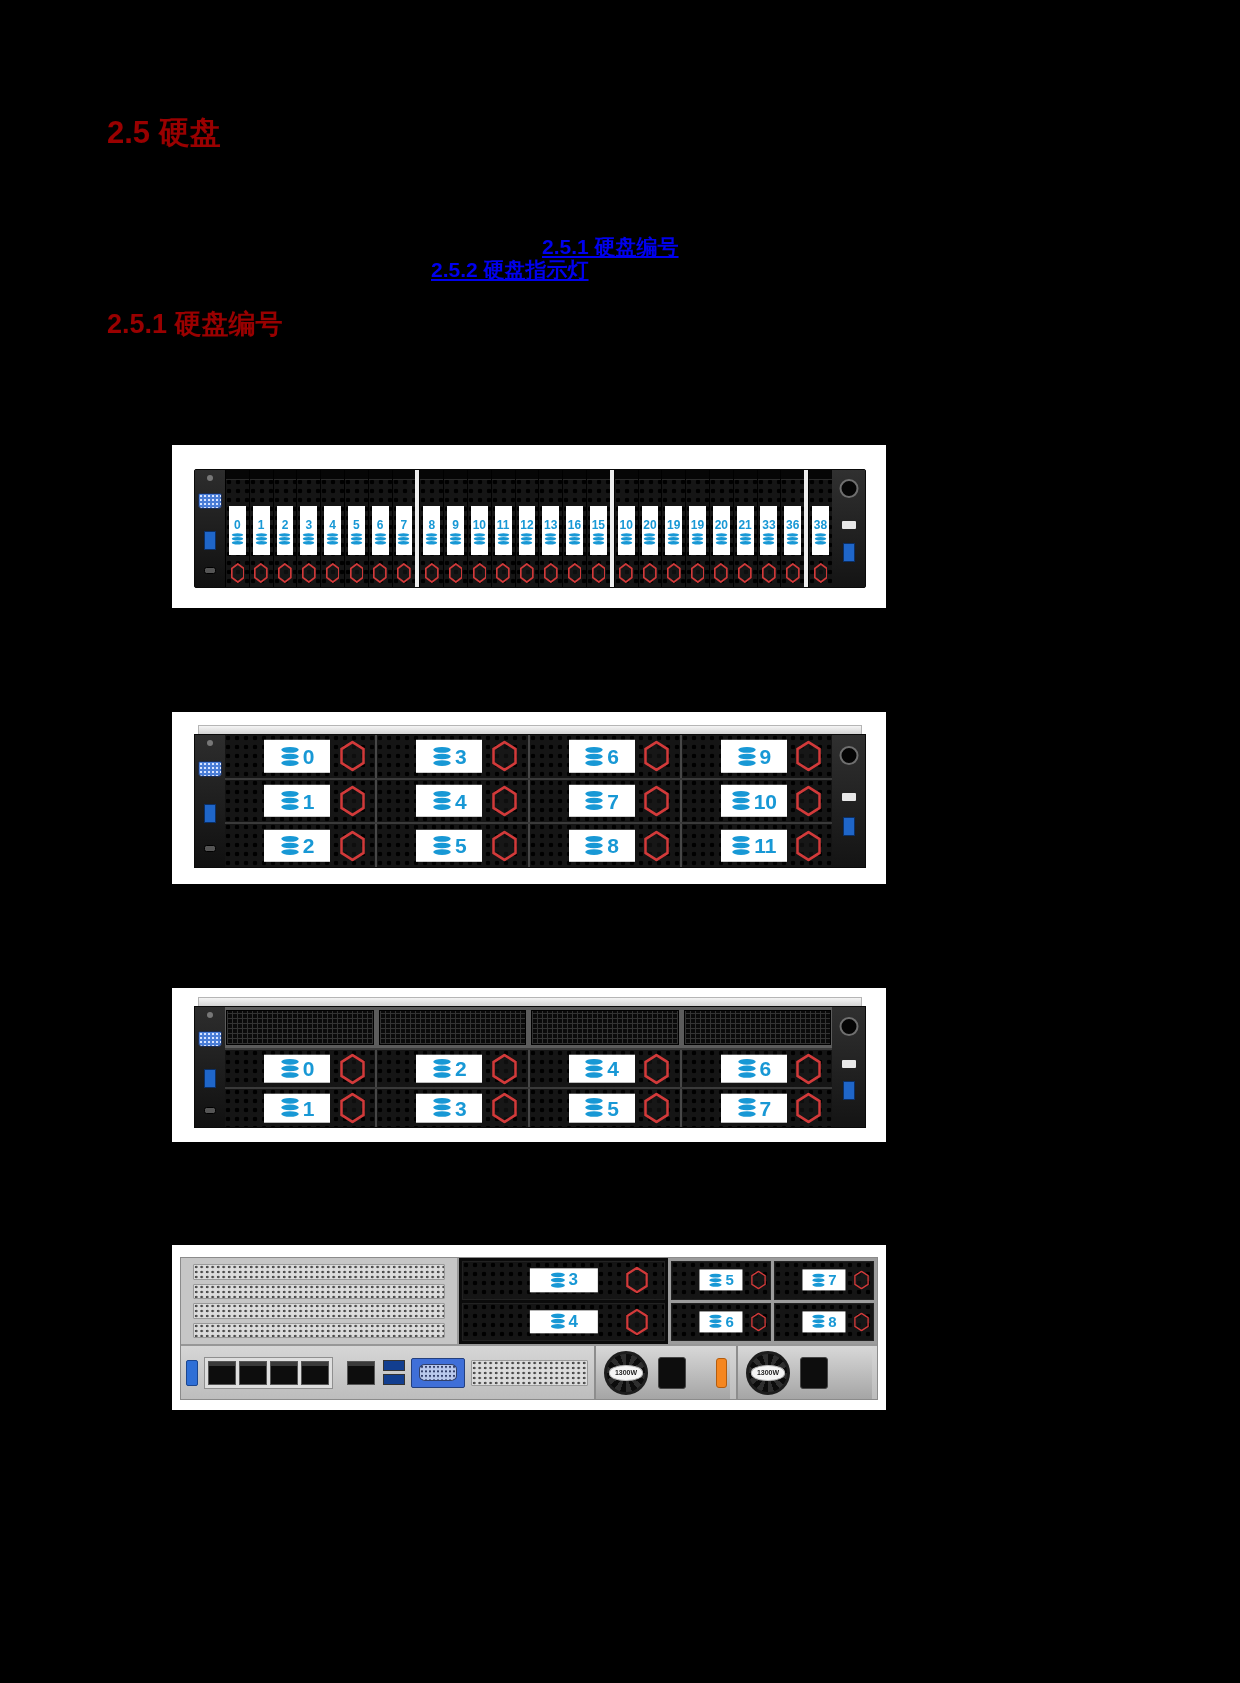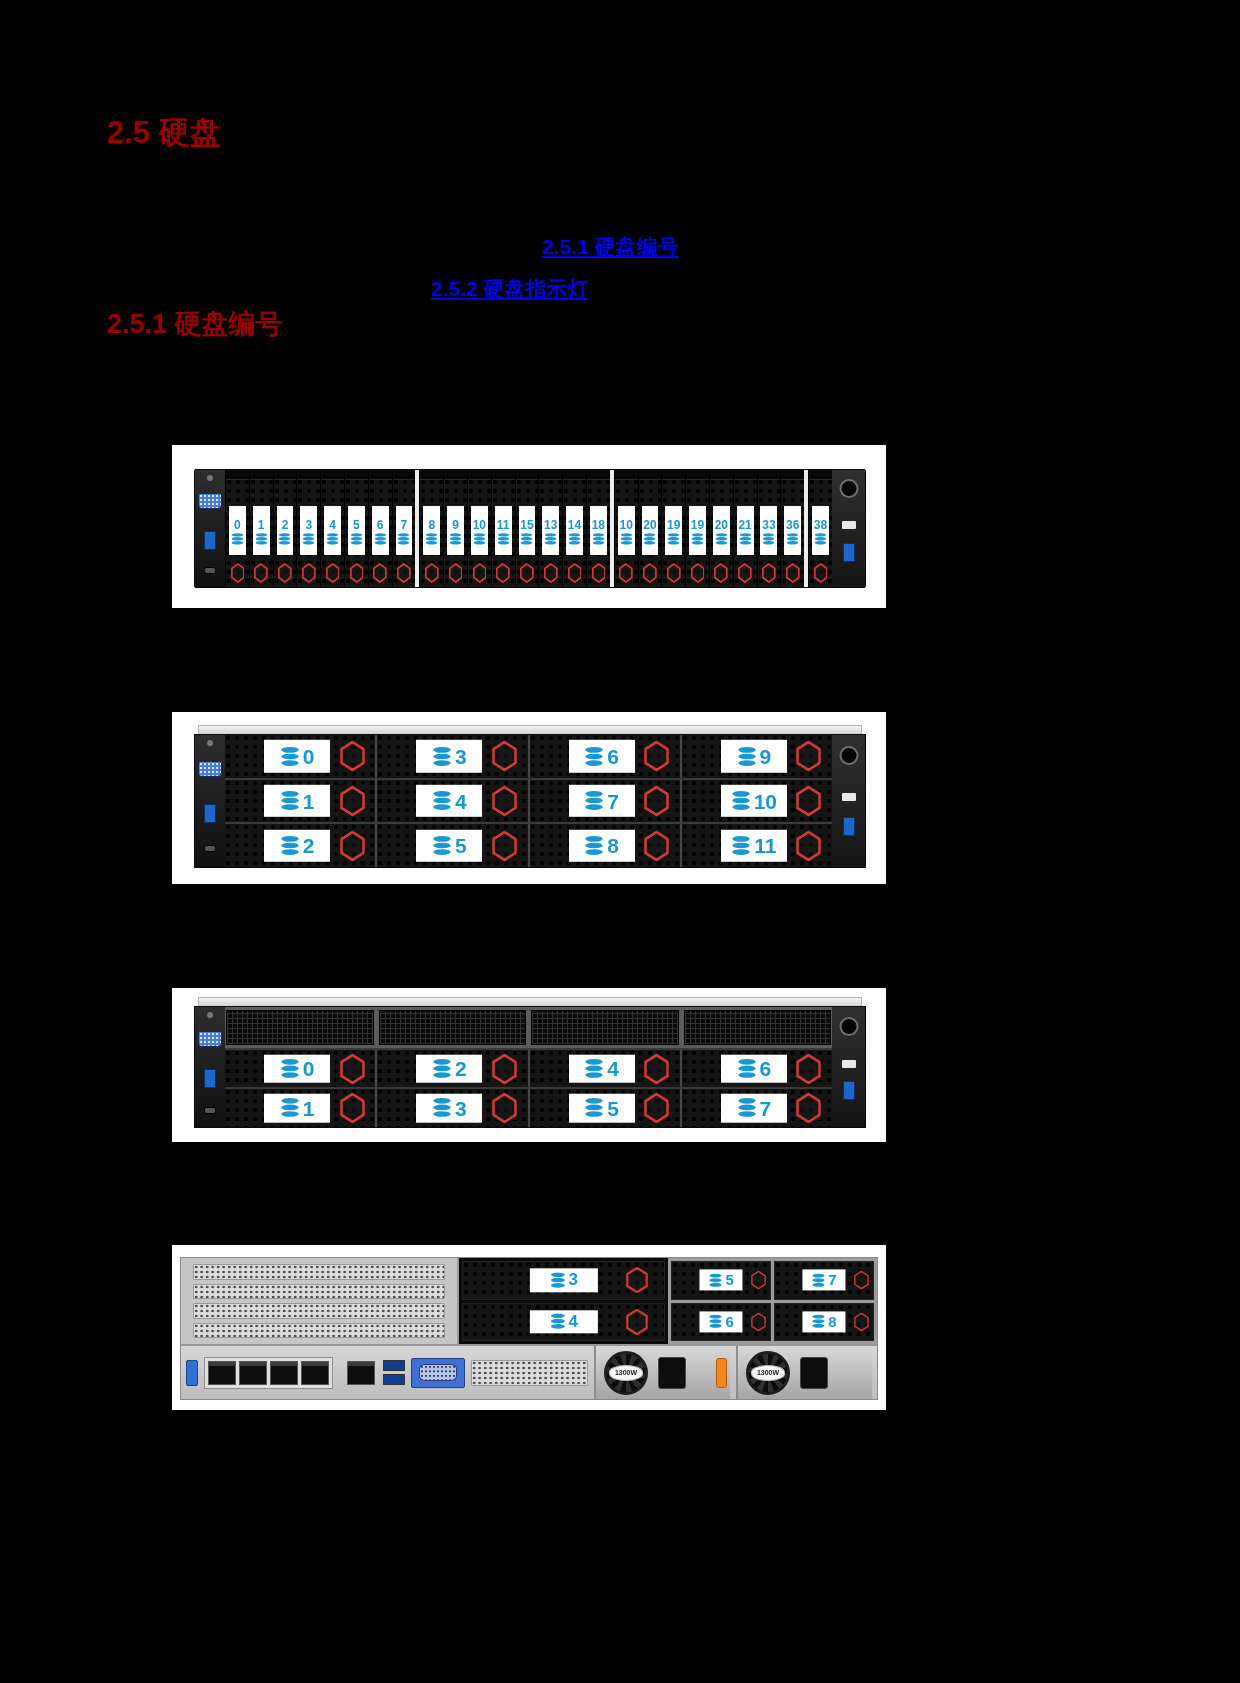--- a/index.html
+++ b/index.html
@@ -4,21 +4,21 @@
 <style>
   :root{ --blue:#1898d5; }
   html,body{margin:0;padding:0;background:#000;}
   body{width:1240px;height:1683px;position:relative;font-family:"Liberation Sans",sans-serif;overflow:hidden;}
   .page{position:absolute;inset:0;background:#000;}
 
   .h-sec{position:absolute;left:107px;top:112px;margin:0;font-size:31px;font-weight:bold;color:#990000;}
   .h-sub{position:absolute;left:107px;top:306px;margin:0;font-size:27px;font-weight:bold;color:#990000;}
   .toc{position:absolute;color:#0000ee;text-decoration:underline;font-size:21px;font-weight:bold;cursor:pointer;}
   .toc1{left:542px;top:233px;}
-  .toc2{left:431px;top:275px;}
+  .toc2{left:431px;top:256px;}
 
   .fig{position:absolute;left:172px;width:714px;background:#fff;overflow:hidden;}
   .fig1{top:445px;height:163px;}
   .fig2{top:712px;height:172px;}
   .fig3{top:988px;height:154px;}
   .fig4{top:1245px;height:165px;}
 
   
   .ch1{position:absolute;left:22px;right:20px;top:24px;bottom:20px;display:flex;background:#181818;border:1px solid #0a0a0a;border-radius:2px;}
   .chL{position:absolute;left:22px;right:20px;display:flex;background:#141414;border:1px solid #0a0a0a;}
@@ -304,69 +304,69 @@
                   </g>
                 </svg></div>
             </div>
             <div class="sffhex"><svg viewBox="0 0 20 24" width="100%" height="100%" preserveAspectRatio="none">
                 <polygon points="10,1.2 18.8,6.6 18.8,17.4 10,22.8 1.2,17.4 1.2,6.6" fill="rgba(25,25,25,0.55)" stroke="#d23a3a" stroke-width="2.4"></polygon>
               </svg></div>
           </div>
           <div class="sffbay mesh">
             <div class="sfftopbar"></div>
             <div class="sfflab">
+              <div class="sffnum">12</div>
+              <div class="sffico"><svg viewBox="0 0 24 26" width="100%" height="100%" preserveAspectRatio="none">
+                  <g fill="#1898d5">
+                    <ellipse cx="12" cy="4" rx="10.5" ry="3.7"></ellipse>
+                    <ellipse cx="12" cy="12.6" rx="10.5" ry="3.7"></ellipse>
+                    <ellipse cx="12" cy="21.2" rx="10.5" ry="3.7"></ellipse>
+                  </g>
+                </svg></div>
+            </div>
+            <div class="sffhex"><svg viewBox="0 0 20 24" width="100%" height="100%" preserveAspectRatio="none">
+                <polygon points="10,1.2 18.8,6.6 18.8,17.4 10,22.8 1.2,17.4 1.2,6.6" fill="rgba(25,25,25,0.55)" stroke="#d23a3a" stroke-width="2.4"></polygon>
+              </svg></div>
+          </div>
+          <div class="sffbay mesh">
+            <div class="sfftopbar"></div>
+            <div class="sfflab">
+              <div class="sffnum">13</div>
+              <div class="sffico"><svg viewBox="0 0 24 26" width="100%" height="100%" preserveAspectRatio="none">
+                  <g fill="#1898d5">
+                    <ellipse cx="12" cy="4" rx="10.5" ry="3.7"></ellipse>
+                    <ellipse cx="12" cy="12.6" rx="10.5" ry="3.7"></ellipse>
+                    <ellipse cx="12" cy="21.2" rx="10.5" ry="3.7"></ellipse>
+                  </g>
+                </svg></div>
+            </div>
+            <div class="sffhex"><svg viewBox="0 0 20 24" width="100%" height="100%" preserveAspectRatio="none">
+                <polygon points="10,1.2 18.8,6.6 18.8,17.4 10,22.8 1.2,17.4 1.2,6.6" fill="rgba(25,25,25,0.55)" stroke="#d23a3a" stroke-width="2.4"></polygon>
+              </svg></div>
+          </div>
+          <div class="sffbay mesh">
+            <div class="sfftopbar"></div>
+            <div class="sfflab">
+              <div class="sffnum">16</div>
+              <div class="sffico"><svg viewBox="0 0 24 26" width="100%" height="100%" preserveAspectRatio="none">
+                  <g fill="#1898d5">
+                    <ellipse cx="12" cy="4" rx="10.5" ry="3.7"></ellipse>
+                    <ellipse cx="12" cy="12.6" rx="10.5" ry="3.7"></ellipse>
+                    <ellipse cx="12" cy="21.2" rx="10.5" ry="3.7"></ellipse>
+                  </g>
+                </svg></div>
+            </div>
+            <div class="sffhex"><svg viewBox="0 0 20 24" width="100%" height="100%" preserveAspectRatio="none">
+                <polygon points="10,1.2 18.8,6.6 18.8,17.4 10,22.8 1.2,17.4 1.2,6.6" fill="rgba(25,25,25,0.55)" stroke="#d23a3a" stroke-width="2.4"></polygon>
+              </svg></div>
+          </div>
+          <div class="sffbay mesh">
+            <div class="sfftopbar"></div>
+            <div class="sfflab">
               <div class="sffnum">15</div>
-              <div class="sffico"><svg viewBox="0 0 24 26" width="100%" height="100%" preserveAspectRatio="none">
-                  <g fill="#1898d5">
-                    <ellipse cx="12" cy="4" rx="10.5" ry="3.7"></ellipse>
-                    <ellipse cx="12" cy="12.6" rx="10.5" ry="3.7"></ellipse>
-                    <ellipse cx="12" cy="21.2" rx="10.5" ry="3.7"></ellipse>
-                  </g>
-                </svg></div>
-            </div>
-            <div class="sffhex"><svg viewBox="0 0 20 24" width="100%" height="100%" preserveAspectRatio="none">
-                <polygon points="10,1.2 18.8,6.6 18.8,17.4 10,22.8 1.2,17.4 1.2,6.6" fill="rgba(25,25,25,0.55)" stroke="#d23a3a" stroke-width="2.4"></polygon>
-              </svg></div>
-          </div>
-          <div class="sffbay mesh">
-            <div class="sfftopbar"></div>
-            <div class="sfflab">
-              <div class="sffnum">13</div>
-              <div class="sffico"><svg viewBox="0 0 24 26" width="100%" height="100%" preserveAspectRatio="none">
-                  <g fill="#1898d5">
-                    <ellipse cx="12" cy="4" rx="10.5" ry="3.7"></ellipse>
-                    <ellipse cx="12" cy="12.6" rx="10.5" ry="3.7"></ellipse>
-                    <ellipse cx="12" cy="21.2" rx="10.5" ry="3.7"></ellipse>
-                  </g>
-                </svg></div>
-            </div>
-            <div class="sffhex"><svg viewBox="0 0 20 24" width="100%" height="100%" preserveAspectRatio="none">
-                <polygon points="10,1.2 18.8,6.6 18.8,17.4 10,22.8 1.2,17.4 1.2,6.6" fill="rgba(25,25,25,0.55)" stroke="#d23a3a" stroke-width="2.4"></polygon>
-              </svg></div>
-          </div>
-          <div class="sffbay mesh">
-            <div class="sfftopbar"></div>
-            <div class="sfflab">
-              <div class="sffnum">14</div>
-              <div class="sffico"><svg viewBox="0 0 24 26" width="100%" height="100%" preserveAspectRatio="none">
-                  <g fill="#1898d5">
-                    <ellipse cx="12" cy="4" rx="10.5" ry="3.7"></ellipse>
-                    <ellipse cx="12" cy="12.6" rx="10.5" ry="3.7"></ellipse>
-                    <ellipse cx="12" cy="21.2" rx="10.5" ry="3.7"></ellipse>
-                  </g>
-                </svg></div>
-            </div>
-            <div class="sffhex"><svg viewBox="0 0 20 24" width="100%" height="100%" preserveAspectRatio="none">
-                <polygon points="10,1.2 18.8,6.6 18.8,17.4 10,22.8 1.2,17.4 1.2,6.6" fill="rgba(25,25,25,0.55)" stroke="#d23a3a" stroke-width="2.4"></polygon>
-              </svg></div>
-          </div>
-          <div class="sffbay mesh">
-            <div class="sfftopbar"></div>
-            <div class="sfflab">
-              <div class="sffnum">18</div>
               <div class="sffico"><svg viewBox="0 0 24 26" width="100%" height="100%" preserveAspectRatio="none">
                   <g fill="#1898d5">
                     <ellipse cx="12" cy="4" rx="10.5" ry="3.7"></ellipse>
                     <ellipse cx="12" cy="12.6" rx="10.5" ry="3.7"></ellipse>
                     <ellipse cx="12" cy="21.2" rx="10.5" ry="3.7"></ellipse>
                   </g>
                 </svg></div>
             </div>
             <div class="sffhex"><svg viewBox="0 0 20 24" width="100%" height="100%" preserveAspectRatio="none">
                 <polygon points="10,1.2 18.8,6.6 18.8,17.4 10,22.8 1.2,17.4 1.2,6.6" fill="rgba(25,25,25,0.55)" stroke="#d23a3a" stroke-width="2.4"></polygon>

